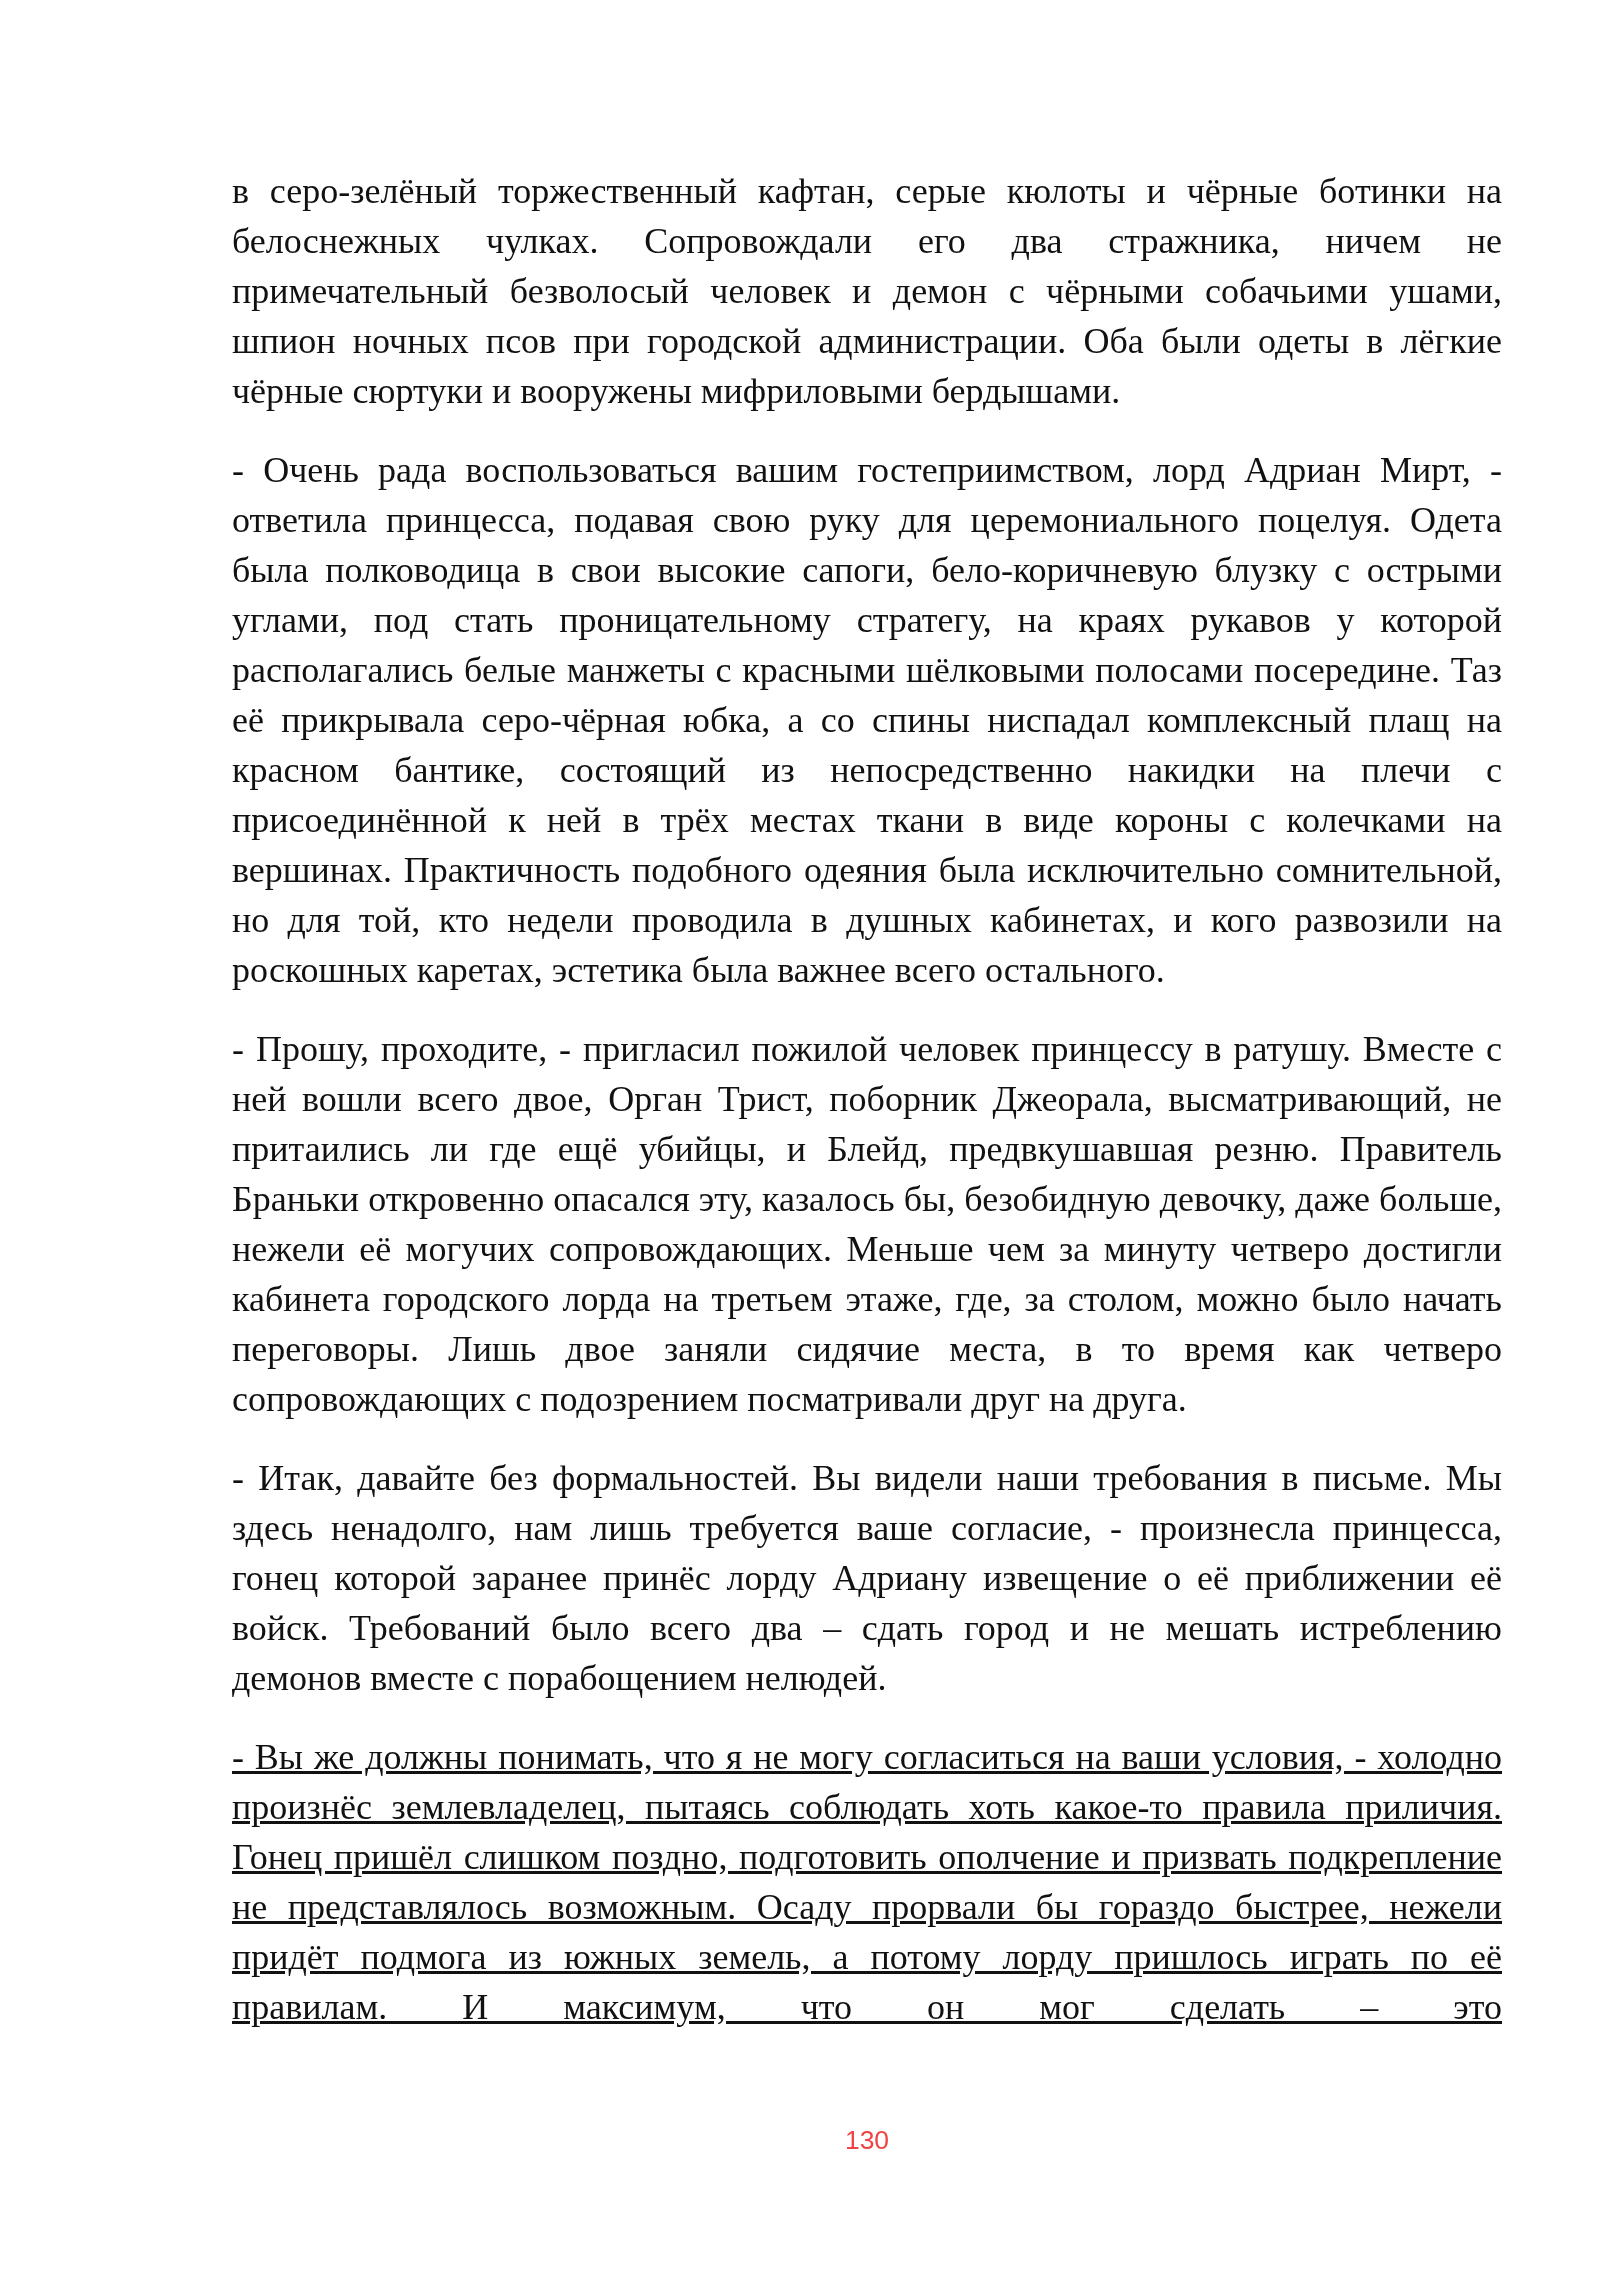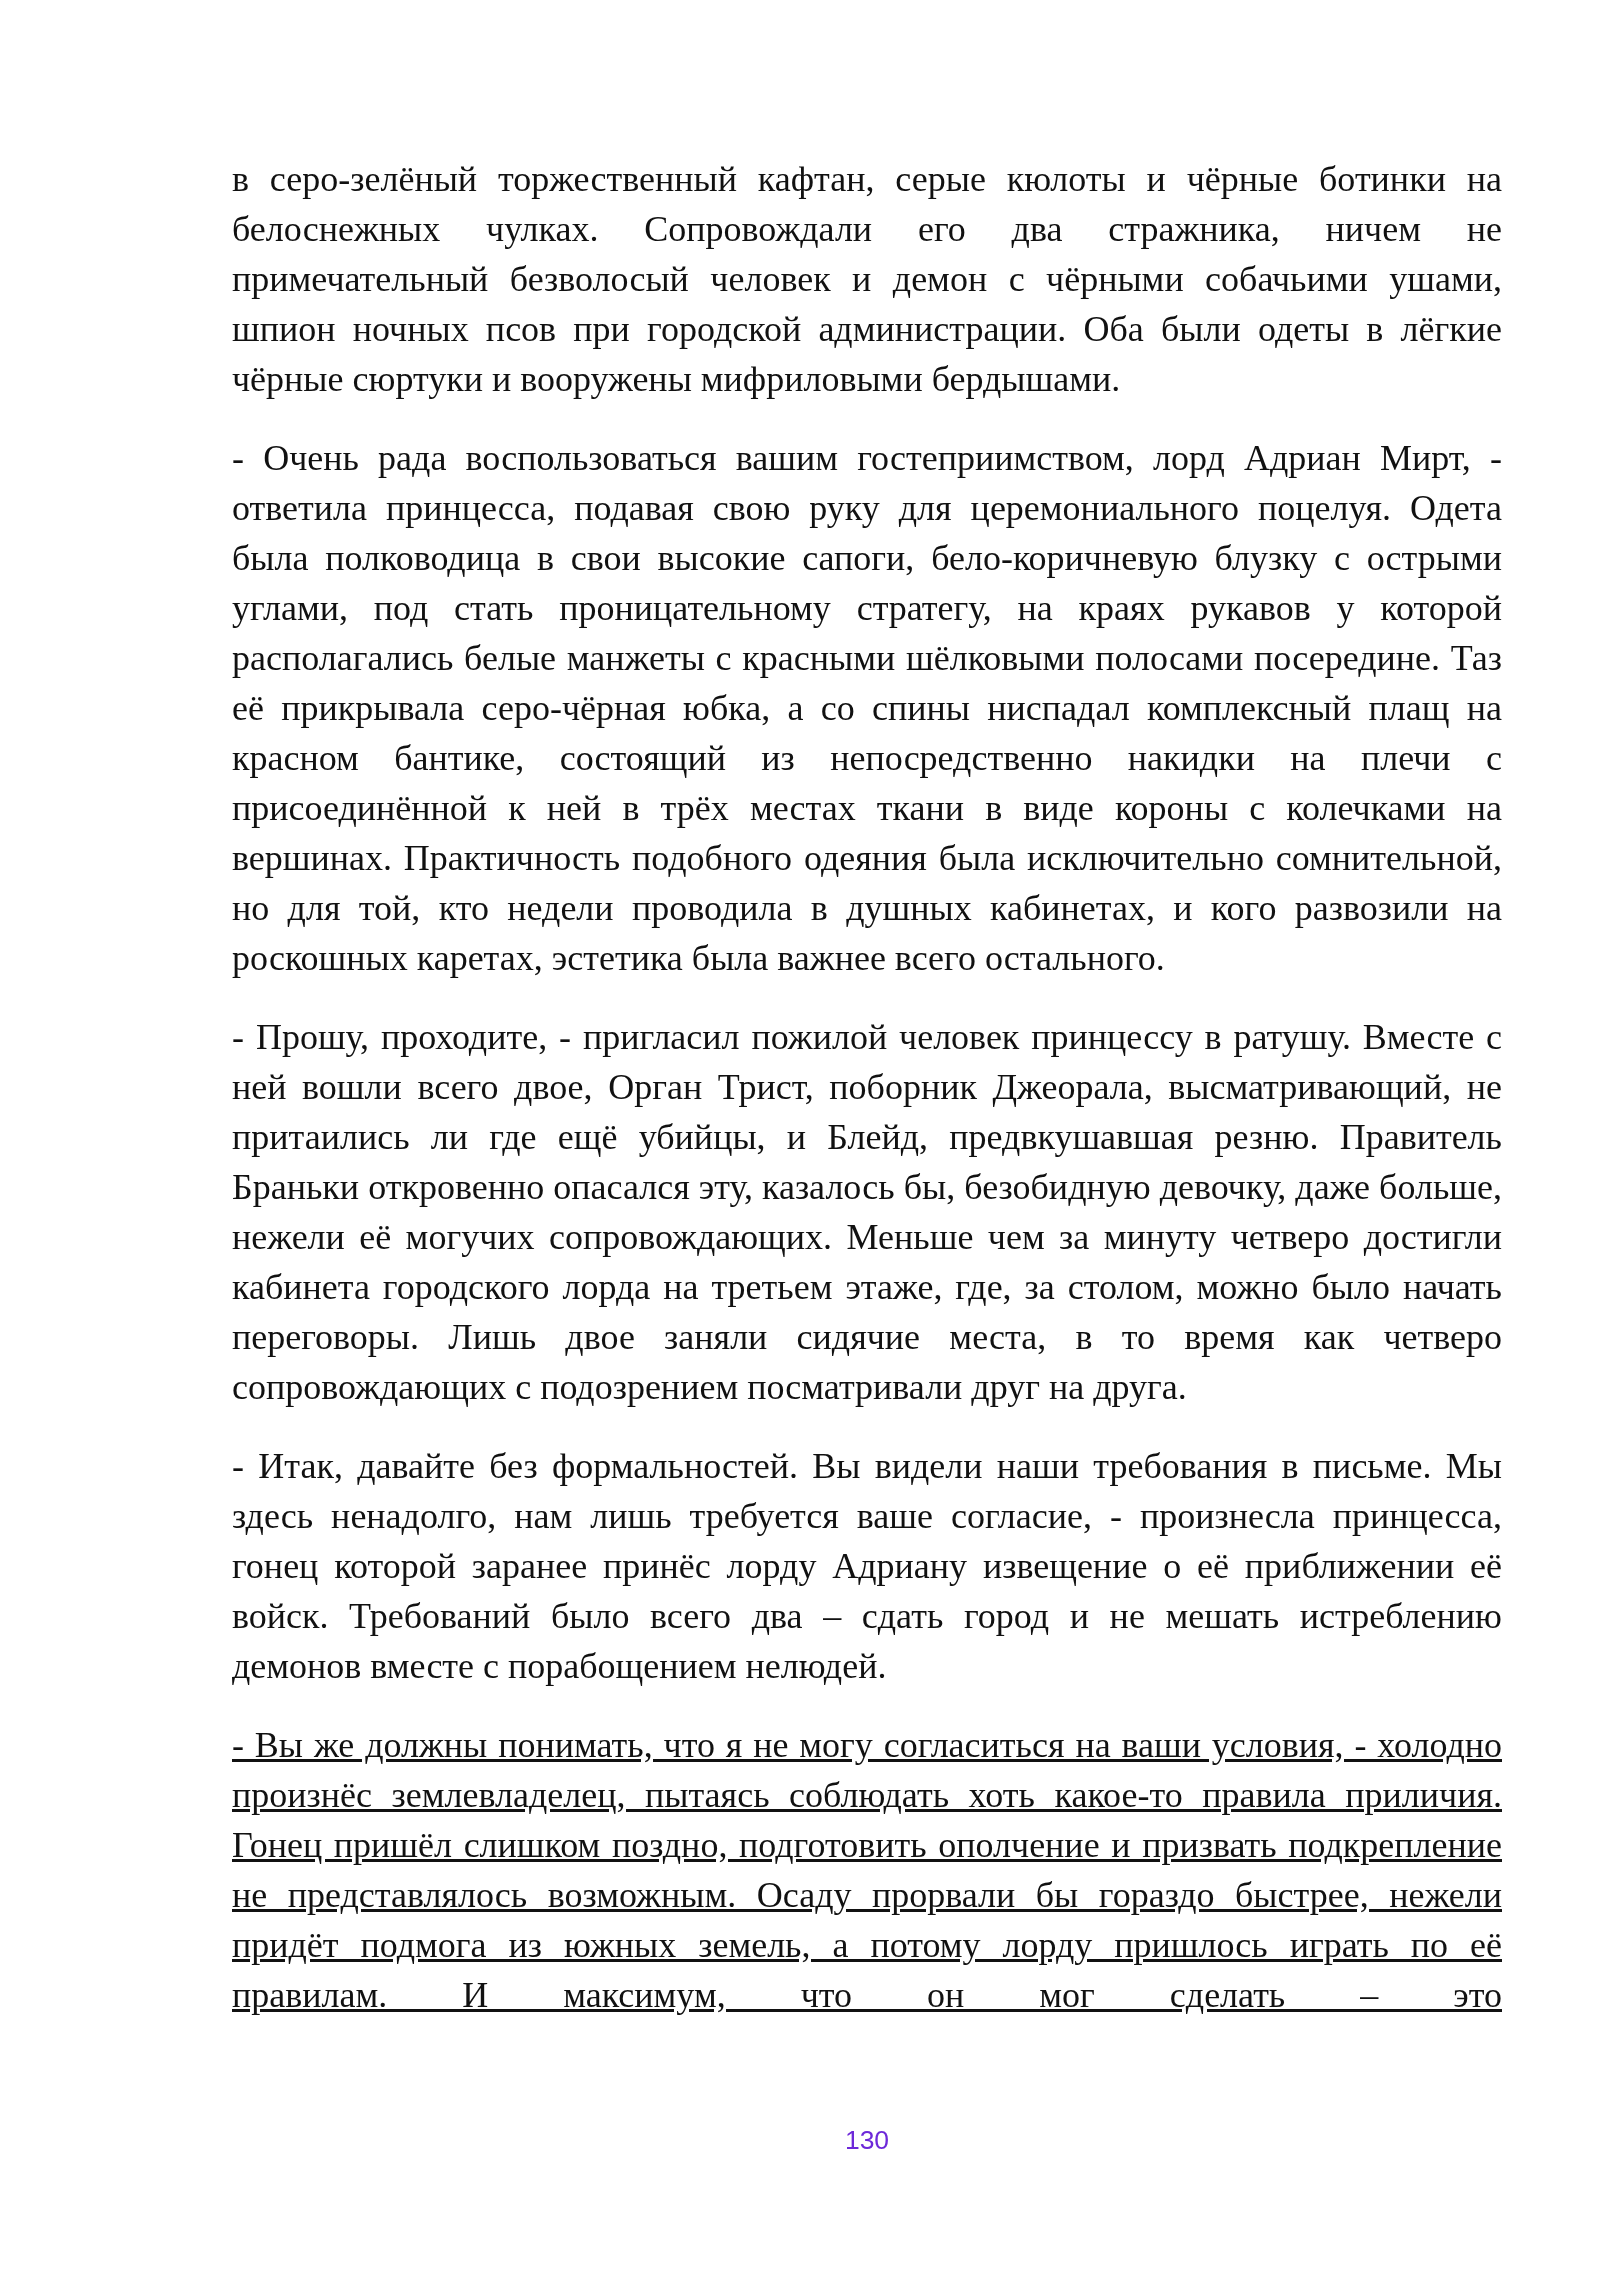--- a/index.html
+++ b/index.html
@@ -25,38 +25,38 @@
     position: absolute;
     left: 232px;
     top: 154px;
     width: 1270px;
     font-family: "Liberation Serif", "DejaVu Serif", serif;
     font-size: 36px;
     line-height: 50px;
     color: #111111;
   }
   .text-block p {
-    margin: 0 0 29px 0;
+    margin: 12px 0 29px 0;
     text-align: justify;
     hyphens: none;
   }
   .text-block p.continued {
     text-align-last: justify;
     text-decoration: underline;
   }
   .page-number {
     position: absolute;
     left: 232px;
     width: 1270px;
     top: 2123px;
     text-align: center;
     font-family: "Liberation Sans", "DejaVu Sans", sans-serif;
     font-size: 26.5px;
     line-height: 35px;
-    color: #6d28d9;
+    color: #ef4444;
   }
 </style>
 </head>
 <body>
 
 <div class="page">
   <div class="text-block">
     <p>в серо-зелёный торжественный кафтан, серые кюлоты и чёрные ботинки на белоснежных чулках.  Сопровождали его два стражника, ничем не примечательный безволосый человек и демон с чёрными собачьими ушами, шпион ночных псов при городской администрации. Оба были одеты в лёгкие чёрные сюртуки и вооружены мифриловыми бердышами.</p>
     <p>- Очень рада воспользоваться вашим гостеприимством, лорд Адриан Мирт, - ответила принцесса, подавая свою руку для церемониального поцелуя. Одета была полководица в свои высокие сапоги, бело-коричневую блузку с острыми углами, под стать проницательному стратегу, на краях рукавов у которой располагались белые манжеты с красными шёлковыми полосами посередине. Таз её прикрывала серо-чёрная юбка, а со спины ниспадал комплексный плащ на красном бантике, состоящий из непосредственно накидки на плечи с присоединённой к ней в трёх местах ткани в виде короны с колечками на вершинах. Практичность подобного одеяния была исключительно сомнительной, но для той, кто недели проводила в душных кабинетах, и кого развозили на роскошных каретах, эстетика была важнее всего остального.</p>
     <p>- Прошу, проходите, - пригласил пожилой человек принцессу в ратушу. Вместе с ней вошли всего двое, Орган Трист, поборник Джеорала, высматривающий, не притаились ли где ещё убийцы, и Блейд, предвкушавшая резню. Правитель Браньки откровенно опасался эту, казалось бы, безобидную девочку, даже больше, нежели её могучих сопровождающих. Меньше чем за минуту четверо достигли кабинета городского лорда на третьем этаже, где, за столом, можно было начать переговоры. Лишь двое заняли сидячие места, в то время как четверо сопровождающих с подозрением посматривали друг на друга.</p>

